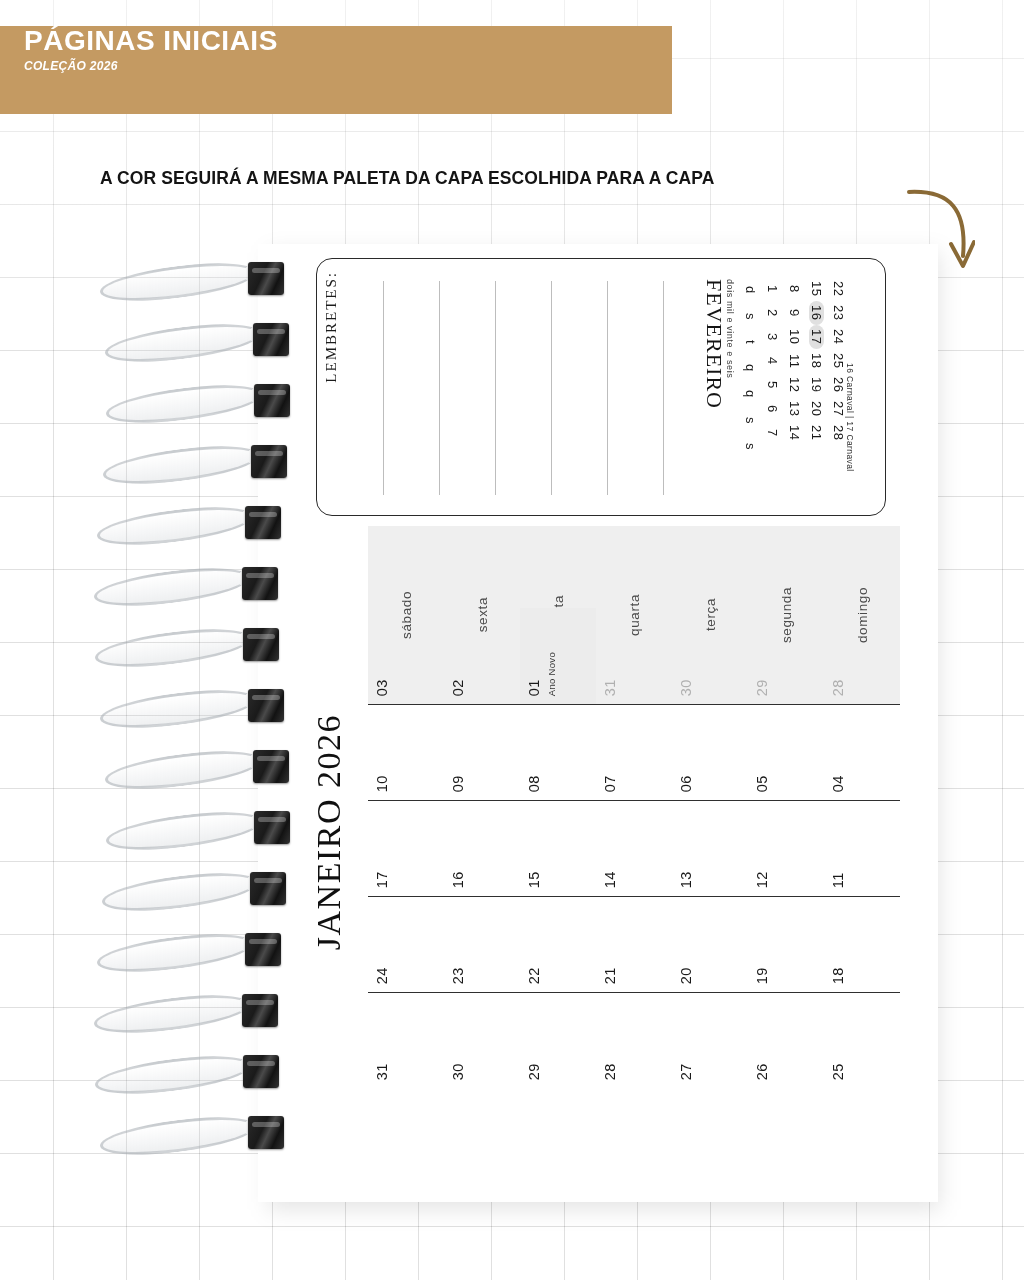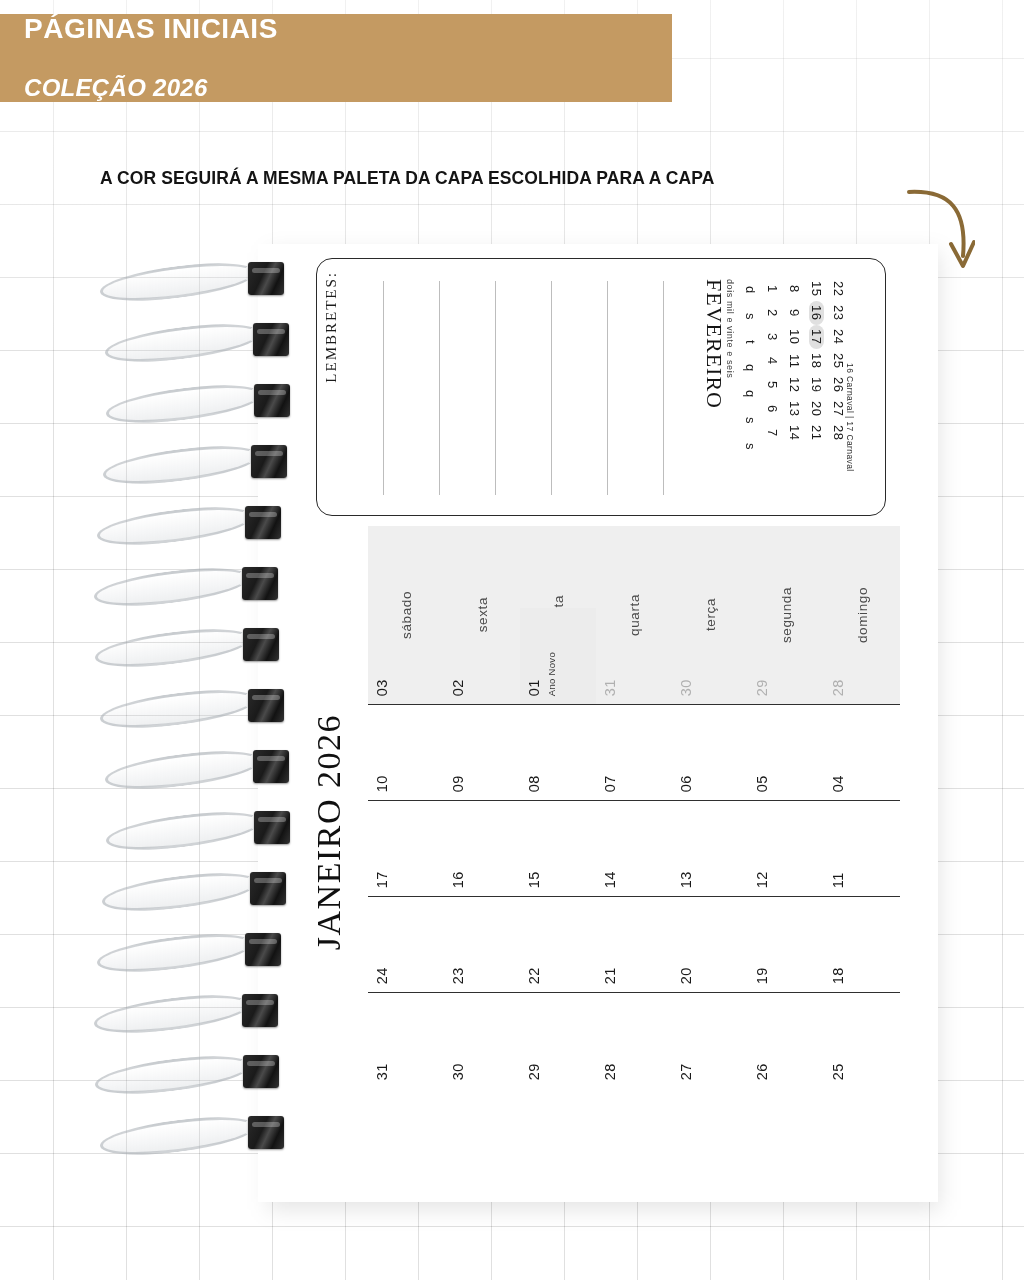--- a/index.html
+++ b/index.html
@@ -19,30 +19,30 @@
     background-size:73px 73px;
     background-position:-20px -15px;
   }
   #grid-fade{
     position:absolute;inset:0;
     background:linear-gradient(to bottom, rgba(255,255,255,0.55), rgba(255,255,255,0.0) 30%);
   }
 
   
   #banner{
-    position:absolute;left:0;top:14px;width:672px;height:88px;
+    position:absolute;left:0;top:26px;width:672px;height:88px;
     background:#c49a62;
-    display:flex;flex-direction:column;justify-content:space-between;
+    display:flex;flex-direction:column;justify-content:flex-start;
     padding-left:24px;box-sizing:border-box;
   }
   #banner .t1{
     color:#ffffff;font-size:28px;font-weight:bold;letter-spacing:.5px;line-height:1.05;
   }
   #banner .t2{
-    color:#ffffff;font-size:24px;font-weight:bold;font-style:italic;letter-spacing:.3px;margin-top:4px;
+    color:#ffffff;font-size:12px;font-weight:bold;font-style:italic;letter-spacing:.3px;margin-top:4px;
   }
 
   
   #note{
     position:absolute;left:100px;top:168px;width:840px;
     font-size:17.5px;font-weight:bold;letter-spacing:.1px;color:#141414;
   }
   #arrow{
     position:absolute;left:905px;top:186px;width:70px;height:95px;
   }

